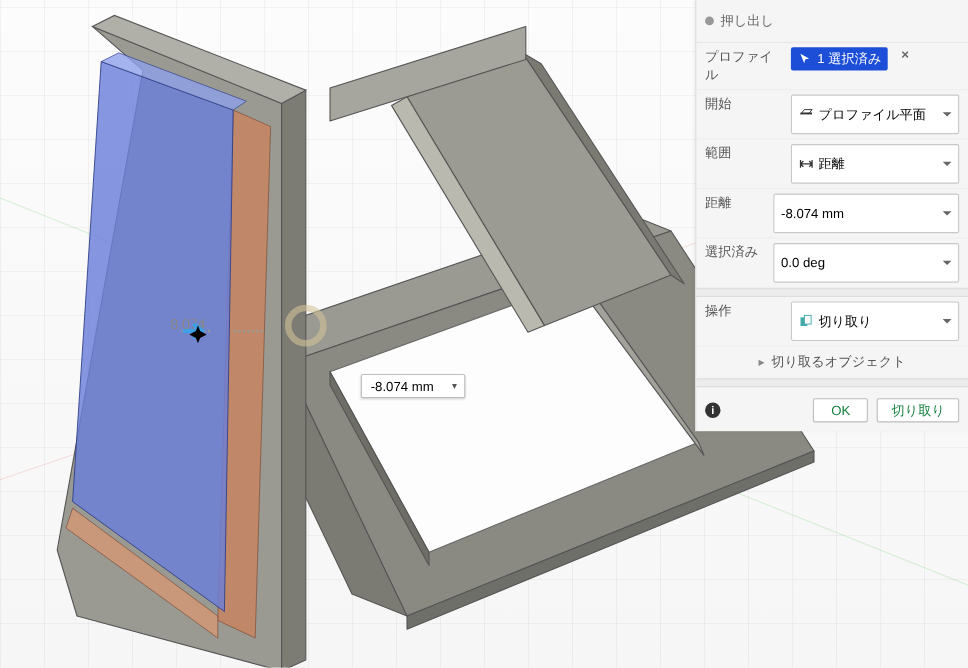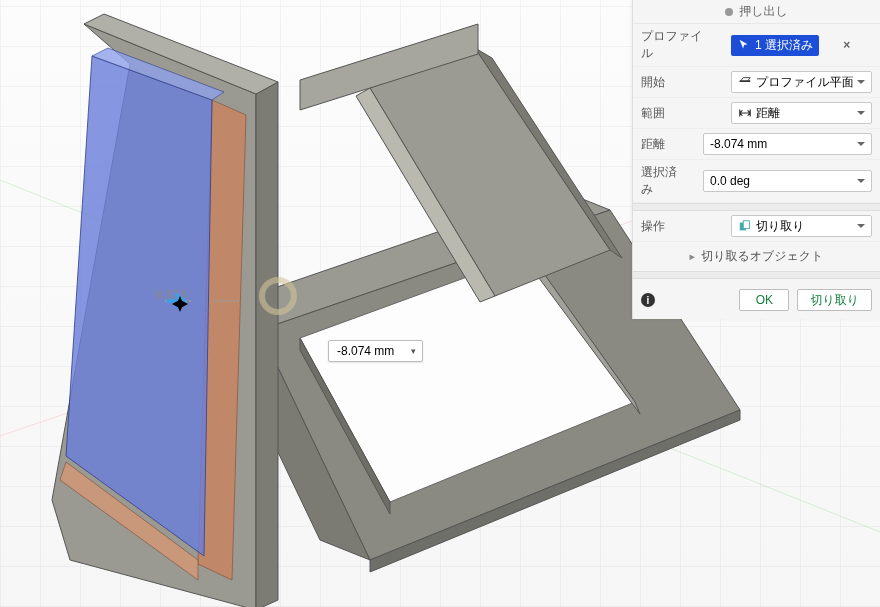--- a/index.html
+++ b/index.html
@@ -57,37 +57,36 @@
   
   .panel {
     position: absolute; right: 0; top: 0;
     width: 248px;
     background: #f5f5f5;
     border-left: 1px solid #ddd;
     box-shadow: -1px 0 3px rgba(0,0,0,0.06);
     padding: 0;
   }
   .panel-title {
-    height: 24px; display:flex;align-items:center;
+    height: 39px; display:flex;align-items:center;
     padding: 0 8px; font-size: 12px; color:#666;
     border-bottom: 1px solid #e6e6e6;
-    justify-content: center;
   }
   .panel-title .dot { width:8px;height:8px;border-radius:50%;background:#999;margin-right:6px; }
   .row {
-    display:flex; align-items:center;
-    padding: 4px 8px; gap:20px;
+    display:flex; align-items:flex-start;
+    padding: 4px 8px; gap:8px;
     border-bottom: 1px solid #eee;
   }
   .row .label { width: 70px; color:#555; font-size:12px; }
   .row .val {
     flex:1;
     display:flex;align-items:center; gap:4px;
     background:#fff; border:1px solid #c8c8c8; border-radius:2px;
-    padding: 2px 6px; height: 22px;
+    padding: 2px 6px; height: 36px;
     position:relative;
   }
   .row .val.select::after {
     content:''; position:absolute; right:6px; top:50%;
     border:4px solid transparent; border-top-color:#666;
     transform:translateY(-2px);
   }
   .row .val input { border:0;outline:0;flex:1;font-size:12px;background:transparent; }
   .chip {
     background:#1d4ed8; color:#fff; padding:2px 6px; border-radius:2px;

